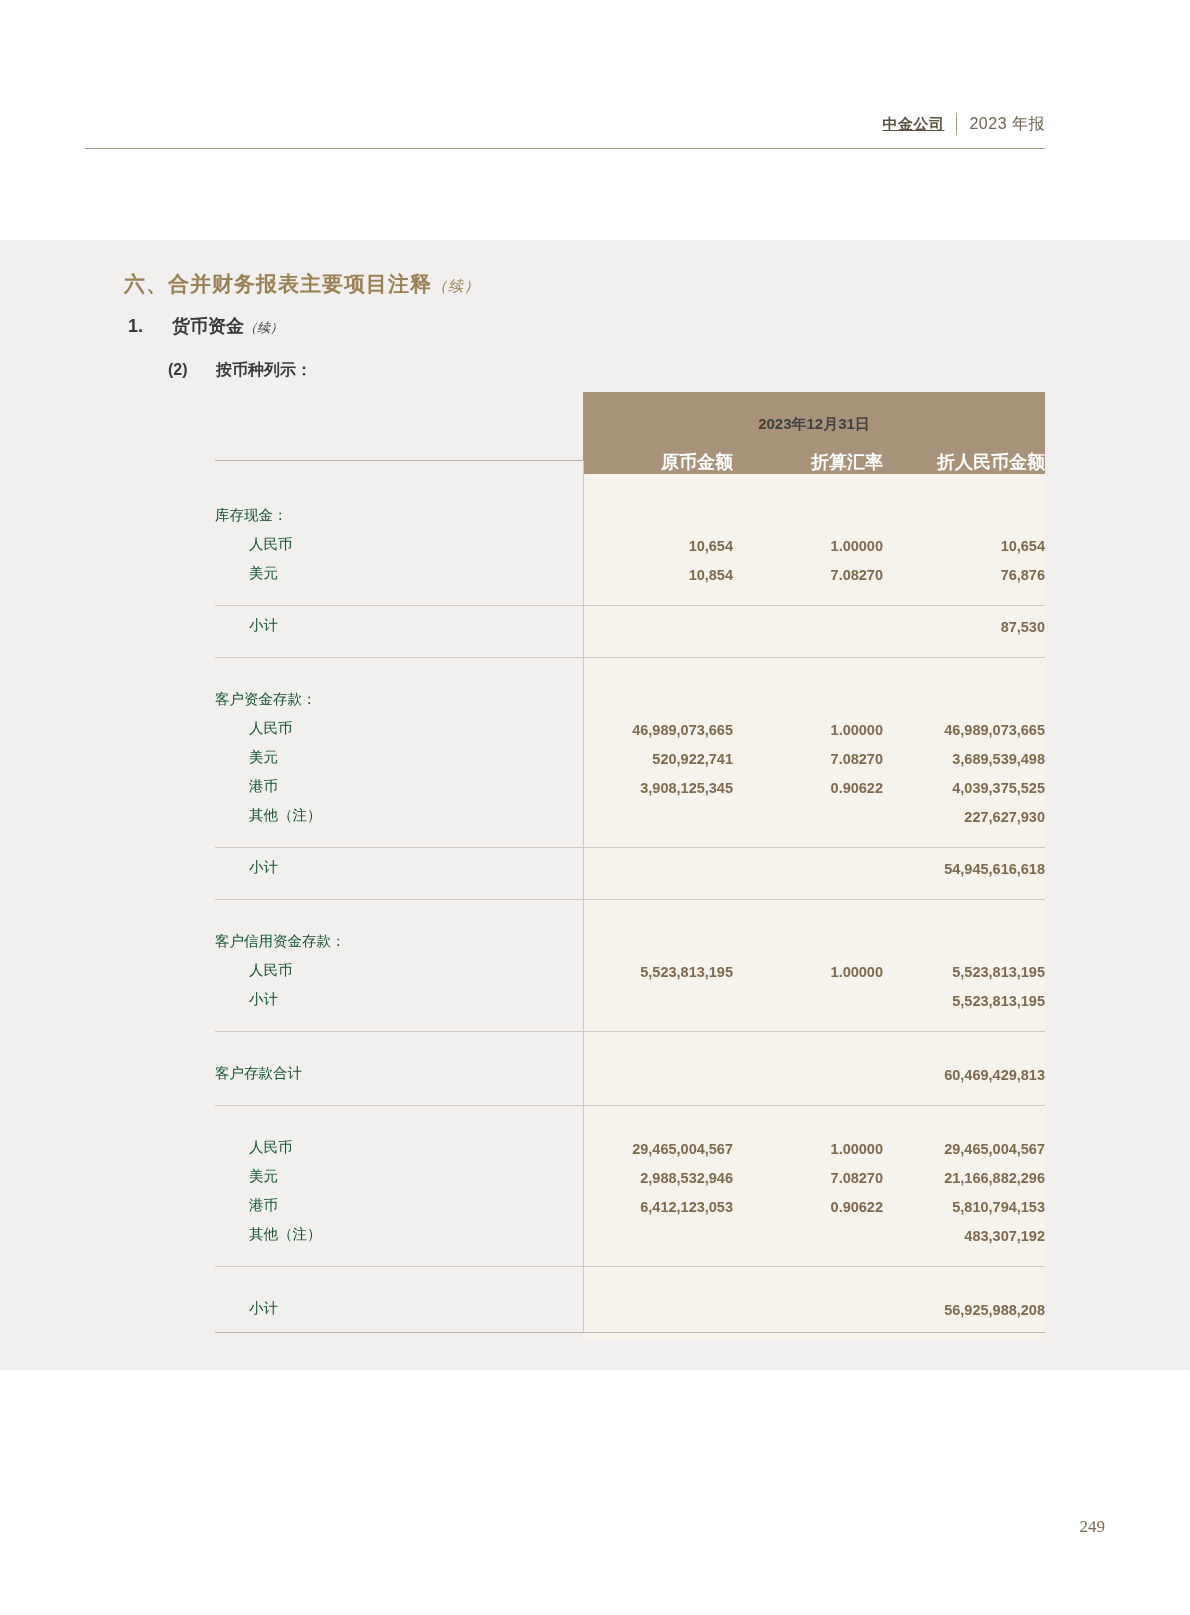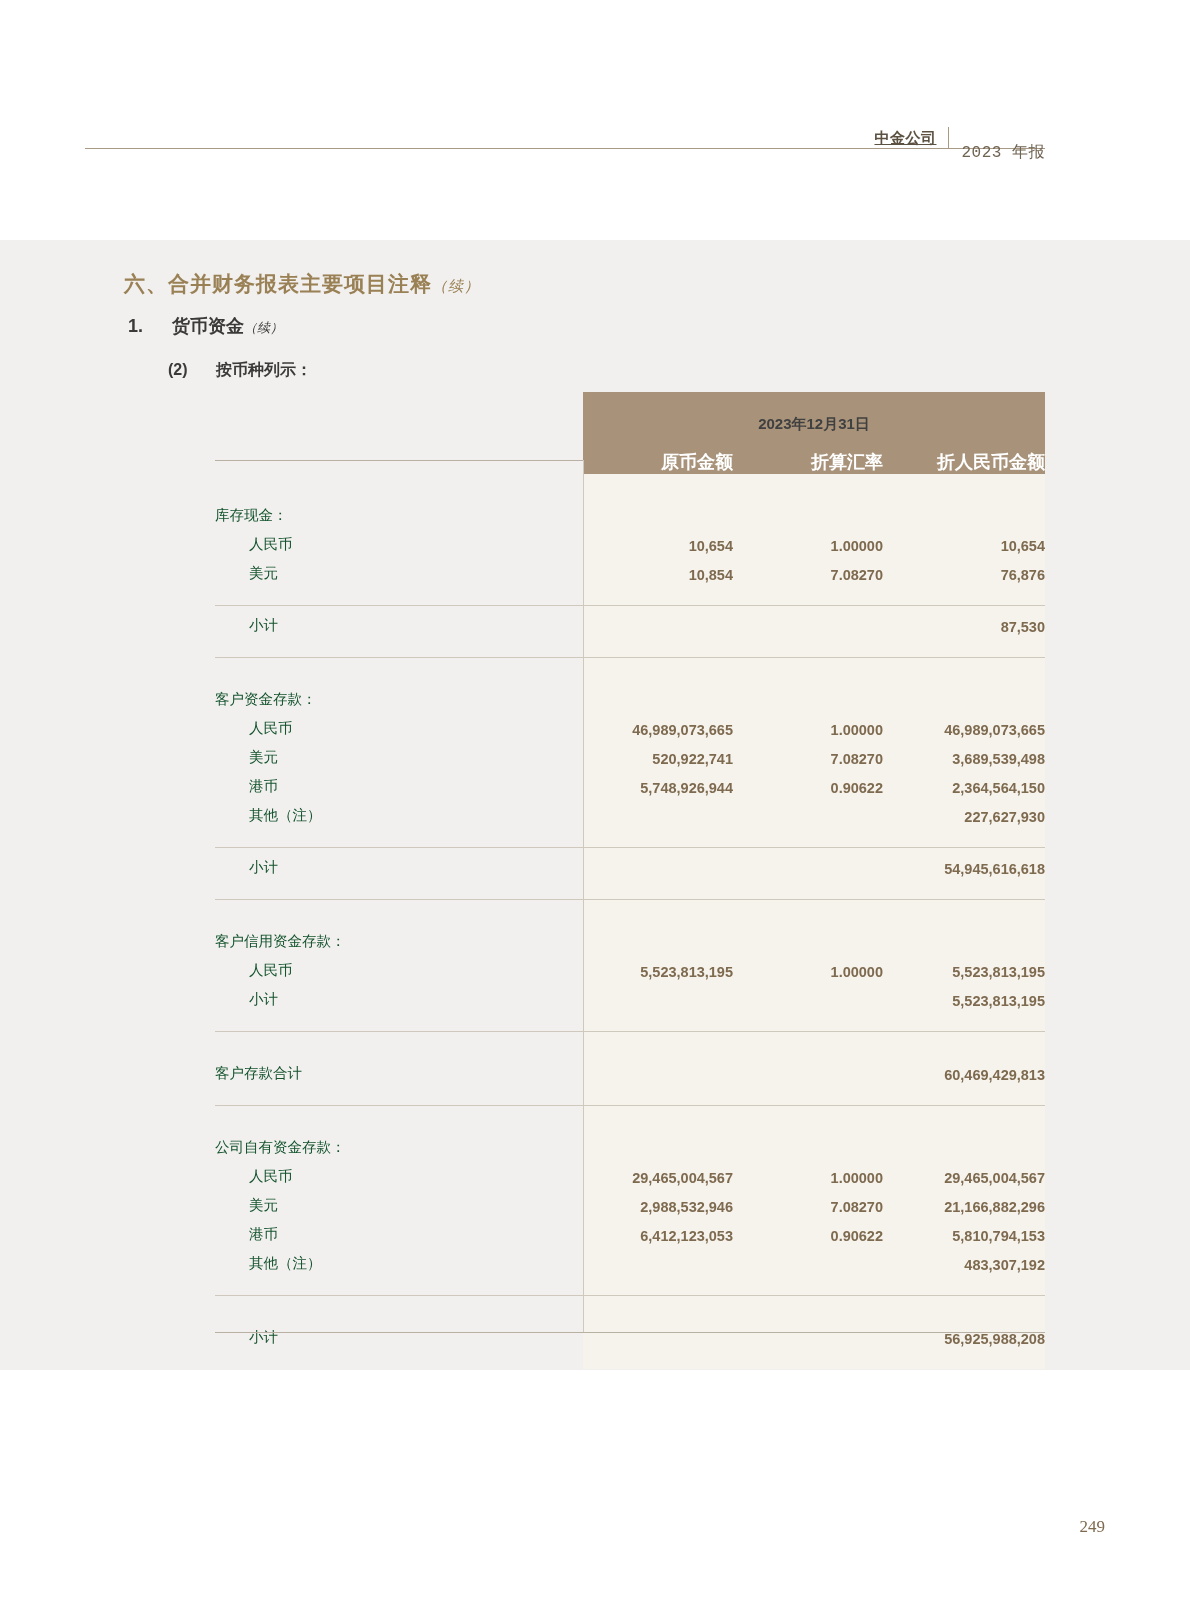--- a/index.html
+++ b/index.html
@@ -52,24 +52,23 @@
     padding-right: 12px;
     text-decoration: underline;
   }
   .hdr-sep {
     width: 1px;
     height: 22px;
     background: #a99a85;
   }
   .hdr-year {
     padding-left: 12px;
-    font-family: Liberation Mono, monospace;
+    font-family: Liberation Sans, sans-serif;
     color: #6f6352;
     font-size: 16px;
-    margin-top: 29px;
   }
 
   
   .content-band {
     position: absolute;
     top: 240px;
     left: 0;
     width: 1190px;
     height: 1130px;
     background: #f1f0ee;
@@ -358,23 +357,23 @@
         <td class="data-cell">46,989,073,665</td>
       </tr>
       <tr>
         <td class="label-cell indent">美元</td>
         <td class="data-cell">520,922,741</td>
         <td class="data-cell">7.08270</td>
         <td class="data-cell">3,689,539,498</td>
       </tr>
       <tr>
         <td class="label-cell indent">港币</td>
-        <td class="data-cell">5,748,926,944</td>
+        <td class="data-cell">3,908,125,345</td>
         <td class="data-cell">0.90622</td>
-        <td class="data-cell">2,364,564,150</td>
+        <td class="data-cell">4,039,375,525</td>
       </tr>
       <tr>
         <td class="label-cell indent">其他（注）</td>
         <td class="data-cell"></td>
         <td class="data-cell"></td>
         <td class="data-cell">227,627,930</td>
       </tr>
       <tr class="spacer-row">
         <td class="label-cell"></td>
         <td class="data-cell"></td>
@@ -468,26 +467,20 @@
           <td></td>
       </tr>
 
       <tr class="spacer-row">
         <td class="label-cell"></td>
         <td class="data-cell"></td>
         <td class="data-cell"></td>
         <td class="data-cell"></td>
       </tr>
       <tr>
-        <td class="label-cell">公司自有资金存款：</td>
-        <td class="data-cell"></td>
-        <td class="data-cell"></td>
-        <td class="data-cell"></td>
-      </tr>
-      <tr>
         <td class="label-cell indent">人民币</td>
         <td class="data-cell">29,465,004,567</td>
         <td class="data-cell">1.00000</td>
         <td class="data-cell">29,465,004,567</td>
       </tr>
       <tr>
         <td class="label-cell indent">美元</td>
         <td class="data-cell">2,988,532,946</td>
         <td class="data-cell">7.08270</td>
         <td class="data-cell">21,166,882,296</td>

